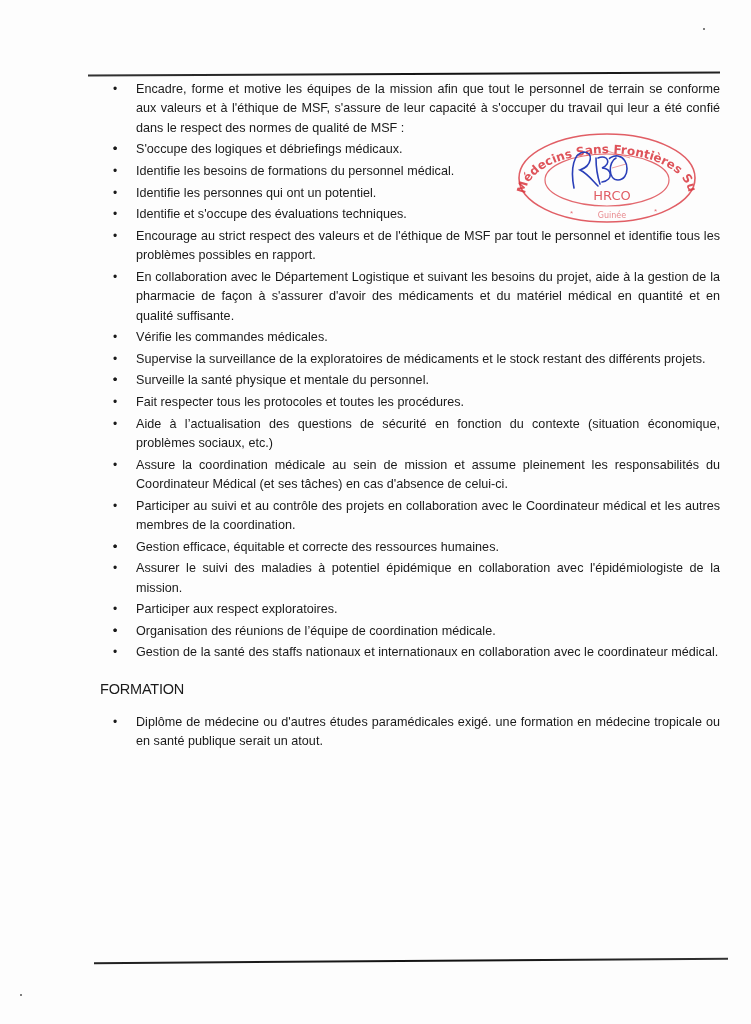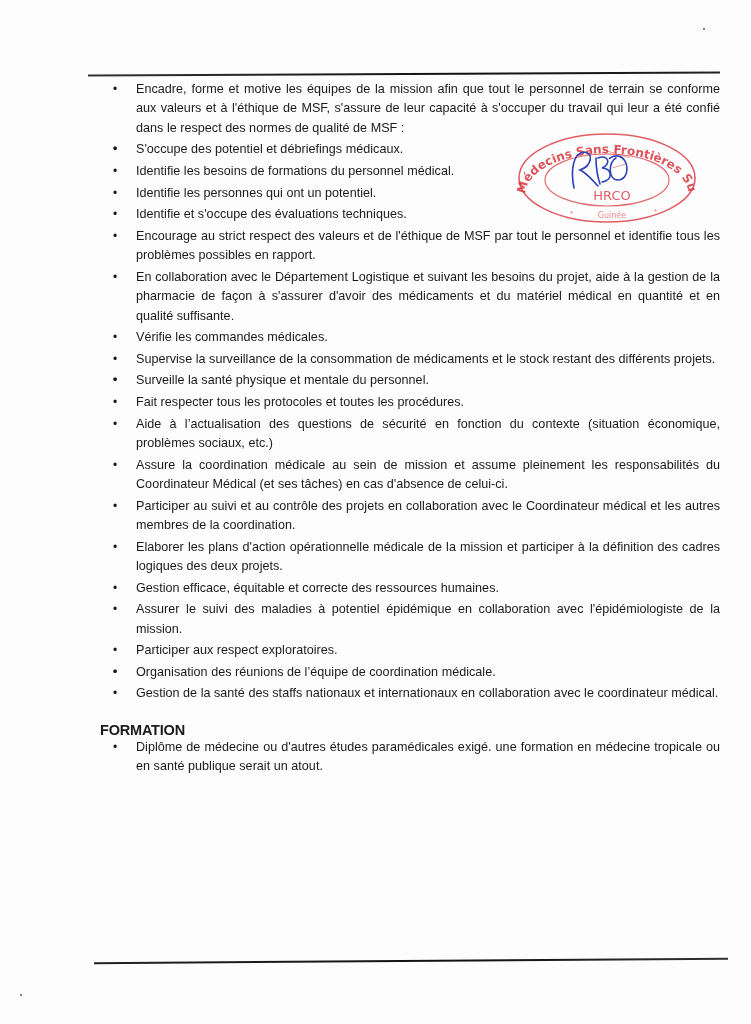--- a/index.html
+++ b/index.html
@@ -34,57 +34,57 @@
     line-height: 19.4px;
     margin: 0 0 2.2px 0;
     text-align: justify;
     letter-spacing: 0.02px;
   }
   ul.resp li .bullet {
     position: absolute; left: 13px; top: 0;
     font-size: 12px;
   }
   .section-title {
-    font-weight: bold;
+    font-weight: normal;
     font-size: 14.5px;
-    margin: 18px 0 0 0;
+    margin: 18px 0 16px 0;
     letter-spacing: -0.2px;
   }
   .formation-list { margin-top: 20px; }
   .stamp {
     position: absolute; left: 512px; top: 128px; width: 190px; height: 96px;
   }
   .dot { position: absolute; width: 2px; height: 2px; background: #555; border-radius: 1px; }
 </style>
 </head>
 <body>
 
 <div class="page">
   <div class="dot" style="left:703px;top:28px;"></div>
   <div class="rule-top"></div>
 
   <div class="content">
     <ul class="resp" id="resp-list">
         <li><span class="bullet">•</span><span>Encadre, forme et motive les équipes de la mission afin que tout le personnel de terrain se conforme aux valeurs et à l'éthique de MSF, s'assure de leur capacité à s'occuper du travail qui leur a été confié dans le respect des normes de qualité de MSF :</span></li>
         <li><span class="bullet">•</span></li>
-        <li><span class="bullet">•</span><span>S'occupe des potentiel et débriefings médicaux.</span></li>
+        <li><span class="bullet">•</span><span>S'occupe des logiques et débriefings médicaux.</span></li>
         <li><span class="bullet">•</span><span>Identifie les besoins de formations du personnel médical.</span></li>
         <li><span class="bullet">•</span><span>Identifie les personnes qui ont un potentiel.</span></li>
         <li><span class="bullet">•</span><span>Identifie et s'occupe des évaluations techniques.</span></li>
         <li><span class="bullet">•</span><span>Encourage au strict respect des valeurs et de l'éthique de MSF par tout le personnel et identifie tous les problèmes possibles en rapport.</span></li>
         <li><span class="bullet">•</span><span>En collaboration avec le Département Logistique et suivant les besoins du projet, aide à la gestion de la pharmacie de façon à s'assurer d'avoir des médicaments et du matériel médical en quantité et en qualité suffisante.</span></li>
         <li><span class="bullet">•</span><span>Vérifie les commandes médicales.</span></li>
-        <li><span class="bullet">•</span><span>Supervise la surveillance de la consommation de médicaments et le stock restant des différents projets.</span></li>
+        <li><span class="bullet">•</span><span>Supervise la surveillance de la exploratoires de médicaments et le stock restant des différents projets.</span></li>
         <li><span class="bullet">•</span></li>
         <li><span class="bullet">•</span><span>Surveille la santé physique et mentale du personnel.</span></li>
         <li><span class="bullet">•</span><span>Fait respecter tous les protocoles et toutes les procédures.</span></li>
         <li><span class="bullet">•</span><span>Aide à l’actualisation des questions de sécurité en fonction du contexte (situation économique, problèmes sociaux, etc.)</span></li>
         <li><span class="bullet">•</span><span>Assure la coordination médicale au sein de mission et assume pleinement les responsabilités du Coordinateur Médical (et ses tâches) en cas d'absence de celui-ci.</span></li>
         <li><span class="bullet">•</span><span>Participer au suivi et au contrôle des projets en collaboration avec le Coordinateur médical et les autres membres de la coordination.</span></li>
-        <li><span class="bullet">•</span><span>Elaborer les plans d'action opérationnelle médicale de la mission et participer à la définition des cadres logiques des deux projets.</span></li>
+        <li><span class="bullet">•</span></li>
         <li><span class="bullet">•</span><span>Gestion efficace, équitable et correcte des ressources humaines.</span></li>
         <li><span class="bullet">•</span><span>Assurer le suivi des maladies à potentiel épidémique en collaboration avec l'épidémiologiste de la mission.</span></li>
         <li><span class="bullet">•</span><span>Participer aux respect exploratoires.</span></li>
         <li><span class="bullet">•</span></li>
         <li><span class="bullet">•</span><span>Organisation des réunions de l’équipe de coordination médicale.</span></li>
         <li><span class="bullet">•</span><span>Gestion de la santé des staffs nationaux et internationaux en collaboration avec le coordinateur médical.</span></li>
       </ul>
 
     <div class="section-title">FORMATION</div>
 

